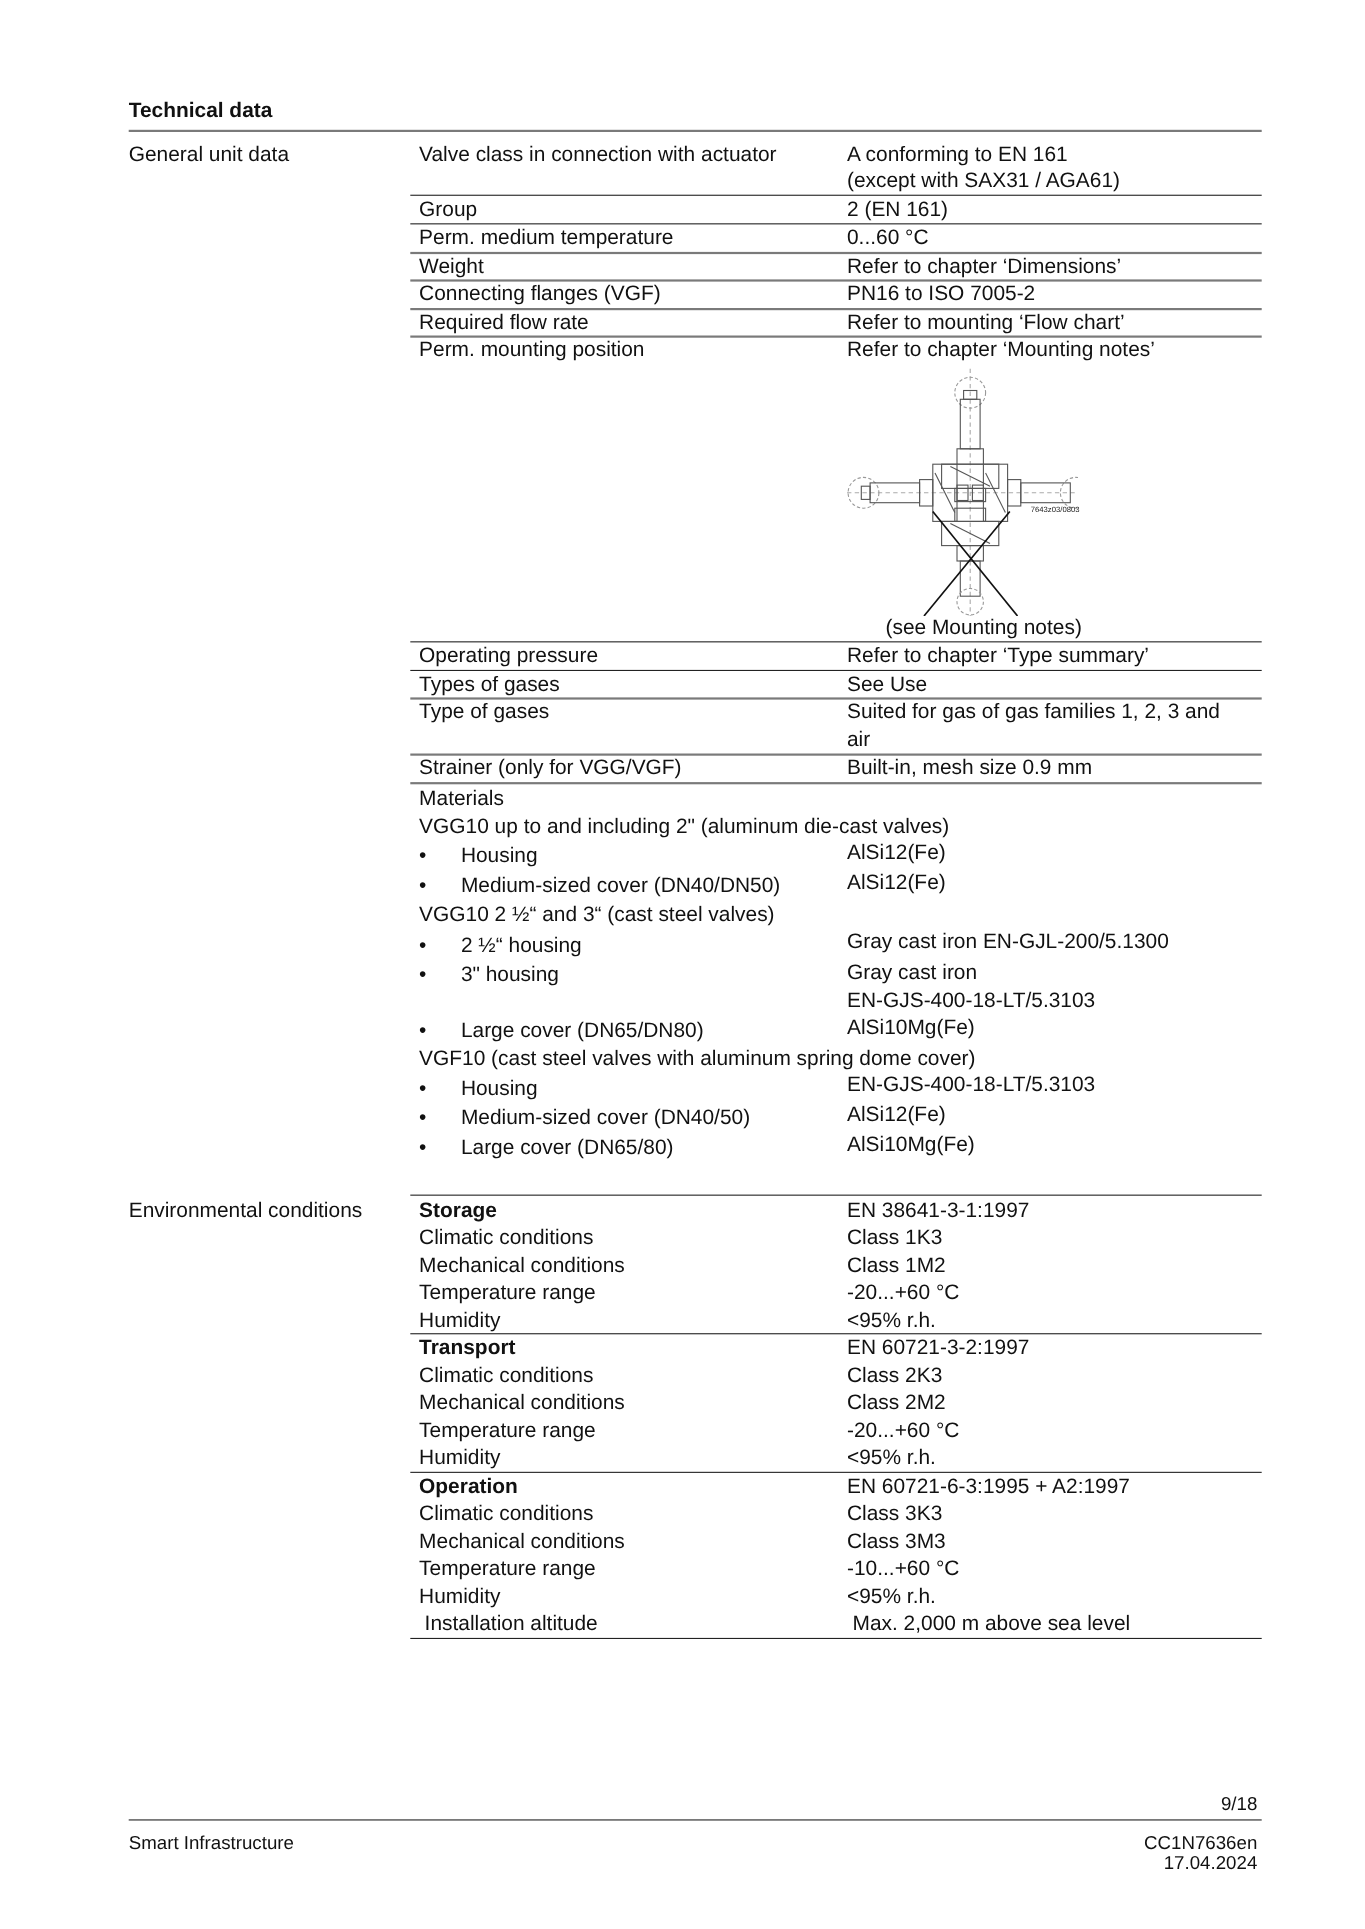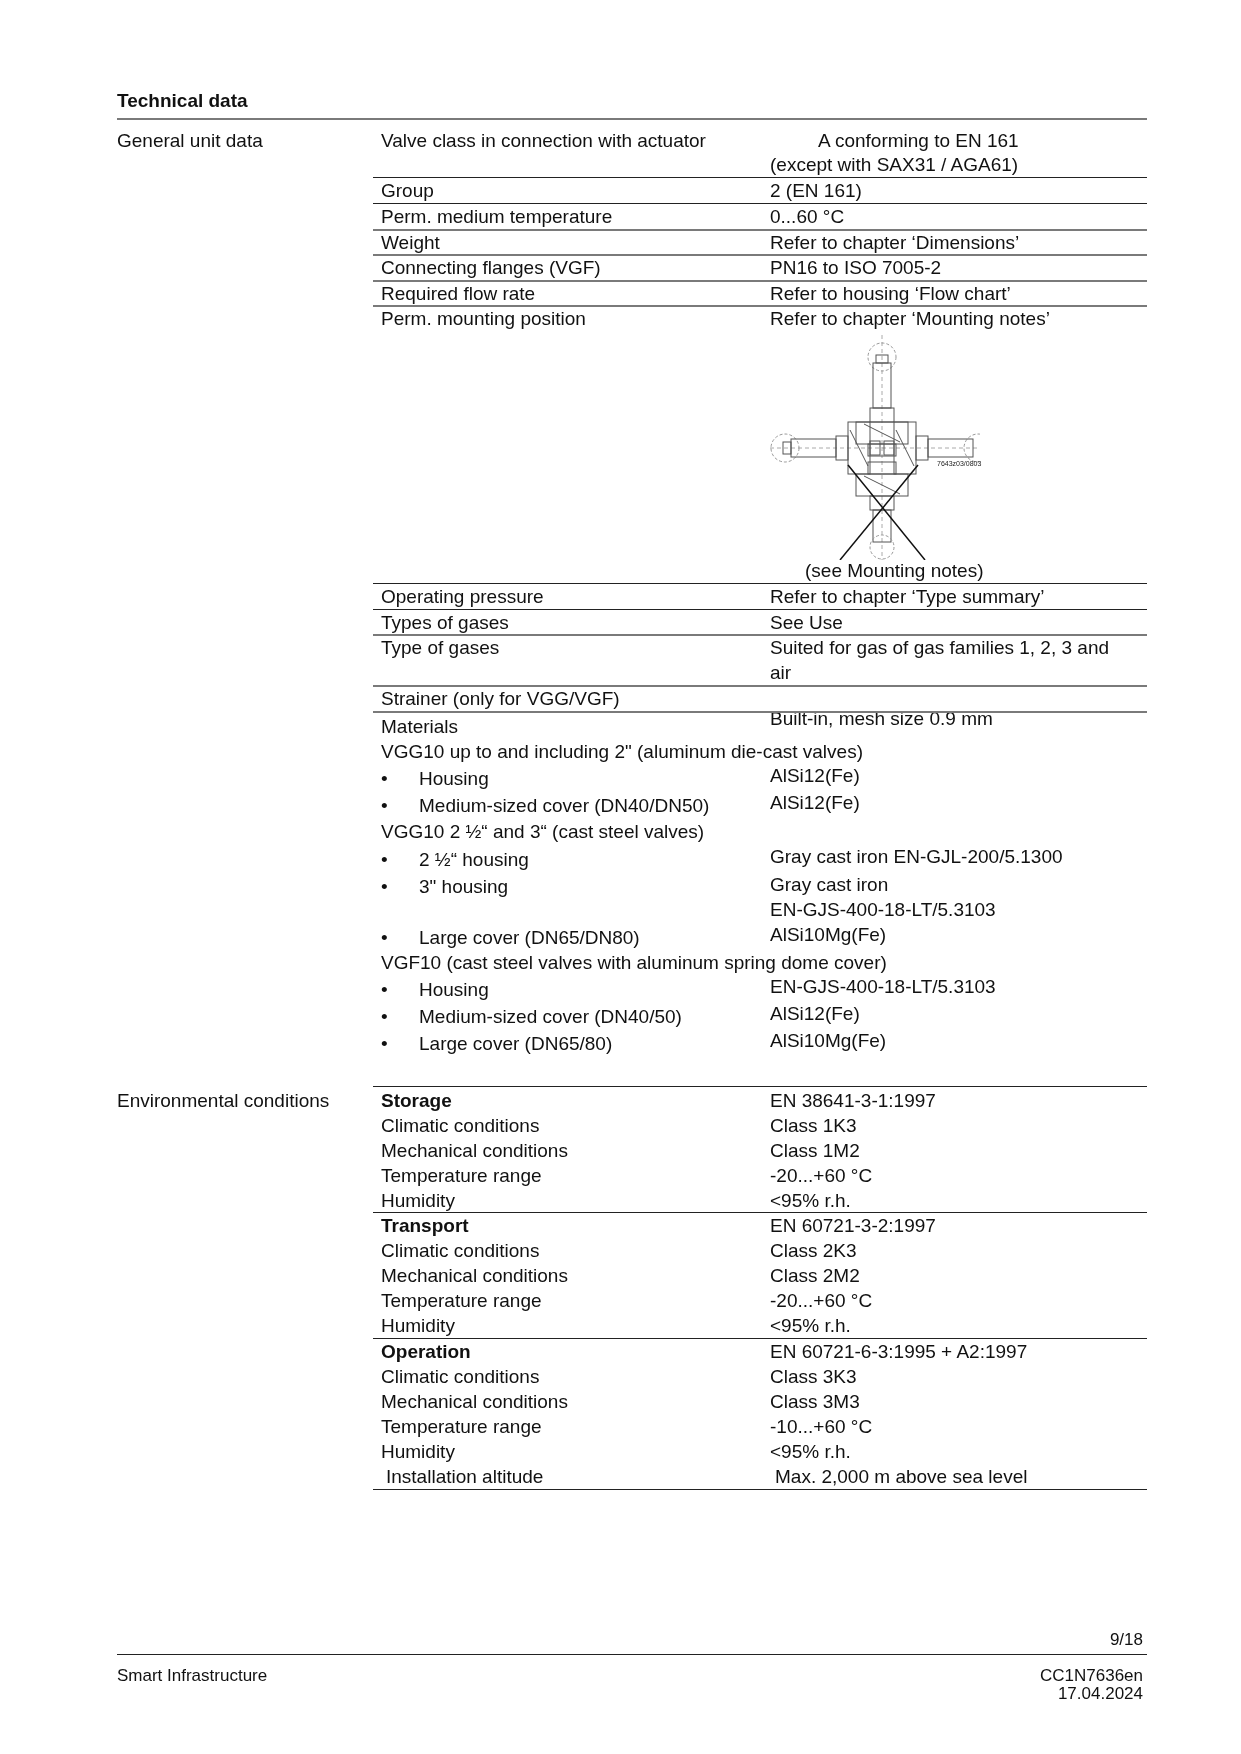--- a/index.html
+++ b/index.html
@@ -15,42 +15,42 @@
 </head>
 <body>
 
 <div class="abs txt bold" style="left:117px;top:88px;">Technical data</div>
 <div class="hr" style="left:117px;top:118px;width:1030px;"></div>
 
 <div class="abs txt" style="left:117px;top:128px;">General unit data</div>
 
 <div>
   <div class="abs txt" style="left:381px;top:128px;">Valve class in connection with actuator</div>
-  <div class="abs txt" style="left:770px;top:128px;margin-left:48px;">A conforming to EN 161</div>
+  <div class="abs txt" style="left:770px;top:128px;">A conforming to EN 161</div>
   <div class="abs txt" style="left:770px;top:152px;">(except with SAX31 / AGA61)</div>
   <div class="hr dark" style="left:373px;top:177px;width:774px;"></div>
 
   <div class="abs txt" style="left:381px;top:178px;">Group</div>
   <div class="abs txt" style="left:770px;top:178px;">2 (EN 161)</div>
   <div class="hr dark" style="left:373px;top:203px;width:774px;"></div>
 
   <div class="abs txt" style="left:381px;top:204px;">Perm. medium temperature</div>
   <div class="abs txt" style="left:770px;top:204px;">0...60 °C</div>
   <div class="hr" style="left:373px;top:229px;width:774px;"></div>
 
   <div class="abs txt" style="left:381px;top:230px;">Weight</div>
   <div class="abs txt" style="left:770px;top:230px;">Refer to chapter ‘Dimensions’</div>
   <div class="hr" style="left:373px;top:254px;width:774px;"></div>
 
   <div class="abs txt" style="left:381px;top:255px;">Connecting flanges (VGF)</div>
   <div class="abs txt" style="left:770px;top:255px;">PN16 to ISO 7005-2</div>
   <div class="hr" style="left:373px;top:280px;width:774px;"></div>
 
   <div class="abs txt" style="left:381px;top:281px;">Required flow rate</div>
-  <div class="abs txt" style="left:770px;top:281px;">Refer to housing ‘Flow chart’</div>
+  <div class="abs txt" style="left:770px;top:281px;">Refer to mounting ‘Flow chart’</div>
   <div class="hr" style="left:373px;top:305px;width:774px;"></div>
 
   <div class="abs txt" style="left:381px;top:306px;">Perm. mounting position</div>
   <div class="abs txt" style="left:770px;top:306px;">Refer to chapter ‘Mounting notes’</div>
 
   <svg class="abs" style="left:760px;top:335px;" width="220" height="225" viewBox="0 0 220 225">
     <g stroke="#555" fill="none" stroke-width="1">
 
       <line x1="122" y1="0" x2="122" y2="225" stroke-dasharray="4 3" stroke="#aaa"></line>
       <line x1="10" y1="113" x2="220" y2="113" stroke-dasharray="4 3" stroke="#aaa"></line>
@@ -110,21 +110,21 @@
   <div class="abs txt" style="left:381px;top:610px;">Types of gases</div>
   <div class="abs txt" style="left:770px;top:610px;">See Use</div>
   <div class="hr" style="left:373px;top:634px;width:774px;"></div>
 
   <div class="abs txt" style="left:381px;top:635px;">Type of gases</div>
   <div class="abs txt" style="left:770px;top:635px;">Suited for gas of gas families 1, 2, 3 and</div>
   <div class="abs txt" style="left:770px;top:660px;">air</div>
   <div class="hr" style="left:373px;top:685px;width:774px;"></div>
 
   <div class="abs txt" style="left:381px;top:686px;">Strainer (only for VGG/VGF)</div>
-  <div class="abs txt" style="left:770px;top:686px;margin-top:20px;">Built-in, mesh size 0.9 mm</div>
+  <div class="abs txt" style="left:770px;top:686px;">Built-in, mesh size 0.9 mm</div>
   <div class="hr" style="left:373px;top:711px;width:774px;"></div>
 
   <div class="abs txt" style="left:381px;top:714px;">Materials</div>
   <div class="abs txt" style="left:381px;top:739px;">VGG10 up to and including 2" (aluminum die-cast valves)</div>
 
   <div class="bullet" style="left:381px;top:766px;">•</div>
   <div class="abs txt" style="left:419px;top:766px;">Housing</div>
   <div class="abs txt" style="left:770px;top:763px;">AlSi12(Fe)</div>
 
   <div class="bullet" style="left:381px;top:793px;">•</div>

